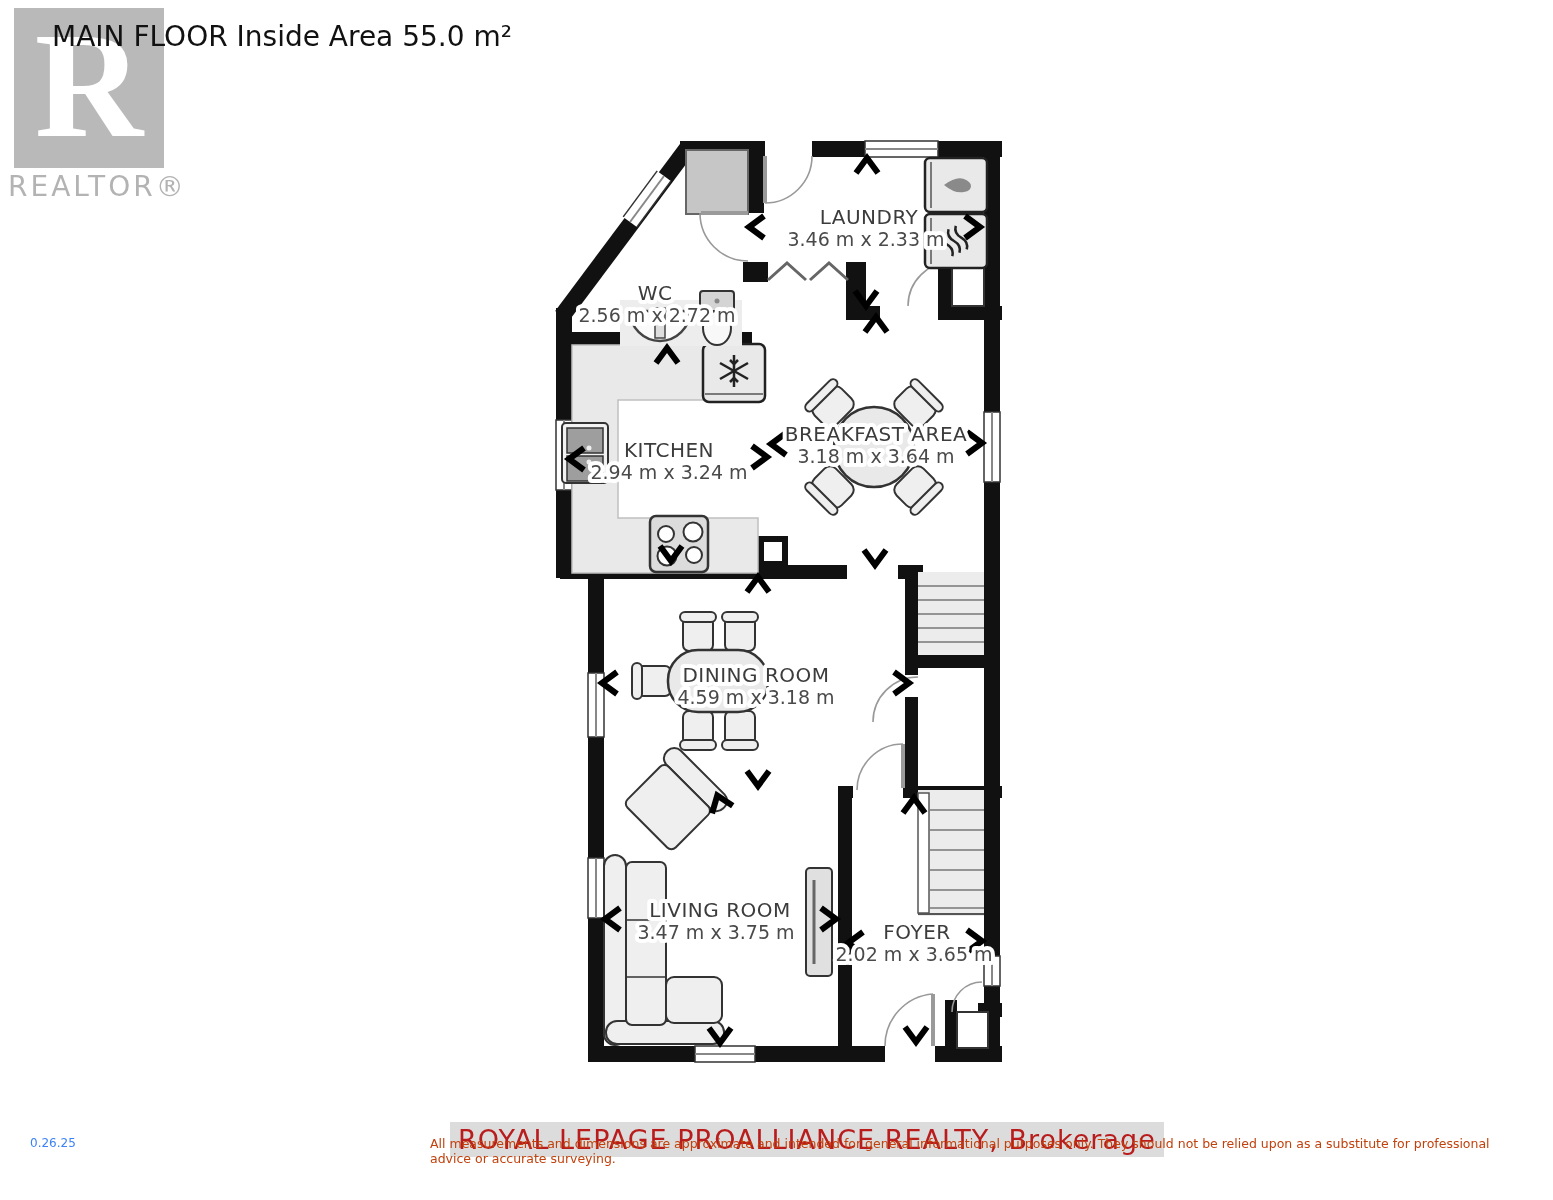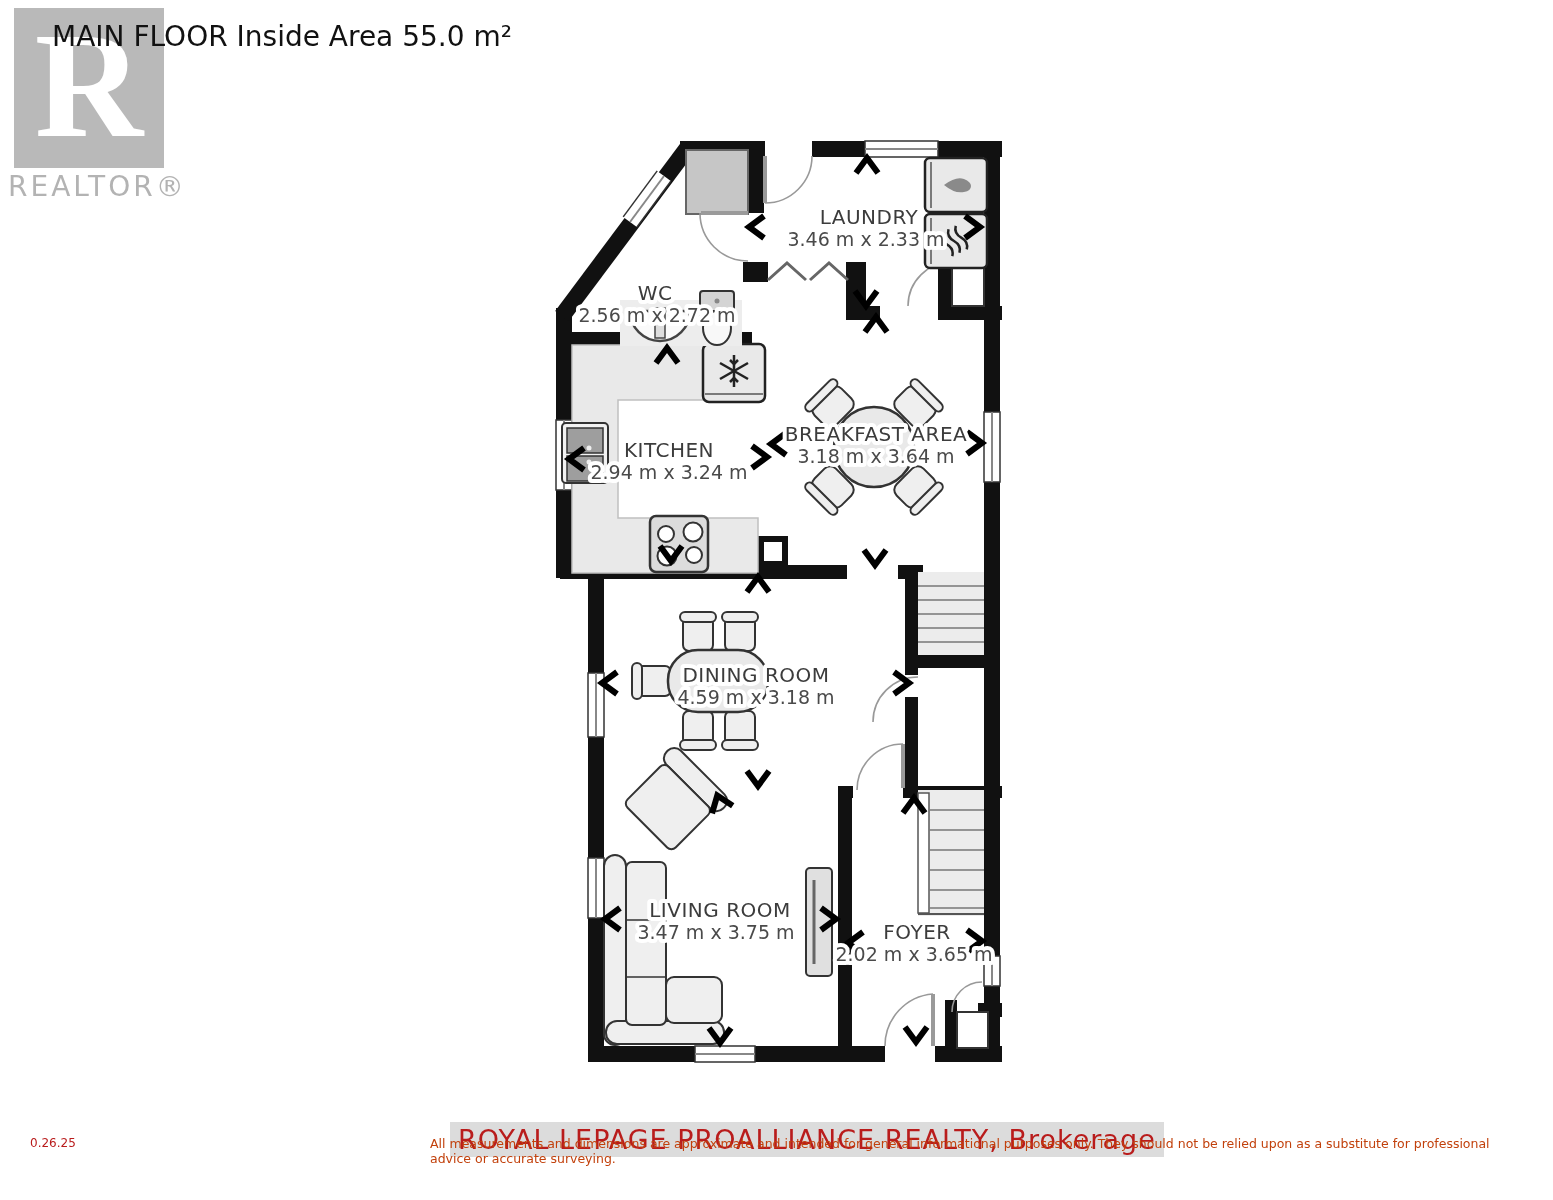--- a/index.html
+++ b/index.html
@@ -18,21 +18,21 @@
   .leaf{stroke:#9a9a9a;stroke-width:4;}
   .furn{fill:#efefef;stroke:#333;stroke-width:2;}
   .appl{fill:#e9e9e9;stroke:#222;stroke-width:2.5;}
   .tread{stroke:#777;stroke-width:1.5;}
   .stairbg{fill:#ececec;}
   .chv{fill:none;stroke:#000;stroke-width:6;stroke-linejoin:miter;}
   .rname{font-size:20px;fill:#3c3c3c;text-anchor:middle;letter-spacing:0.5px;
          paint-order:stroke;stroke:#ffffff;stroke-width:8px;stroke-linejoin:round;}
   .rdims{font-size:19px;fill:#4a4a4a;text-anchor:middle;
          paint-order:stroke;stroke:#ffffff;stroke-width:8px;stroke-linejoin:round;}
-  #footer-version{left:30px;top:1136px;font-size:12px;color:#b91c1c;z-index:5;}
+  #footer-version{left:30px;top:1136px;font-size:12px;color:#3b82f6;z-index:5;}
   #footer-watermark{left:450px;top:1122px;font-size:27px;letter-spacing:1px;color:#b91c1c;
                     background:#dcdcdc;padding:2px 8px;z-index:4;white-space:nowrap;}
   #footer-disclaimer{left:430px;top:1136px;width:1095px;font-size:12.5px;color:#c2410c;z-index:5;}
 </style>
 </head>
 <body>
 
 <div class="abs" id="logo-box">
   <svg id="logo-r" viewBox="0 0 150 160">
     <text x="75" y="128" text-anchor="middle" font-family="Liberation Serif, serif" font-weight="bold" font-size="150" fill="#ffffff">R</text>

